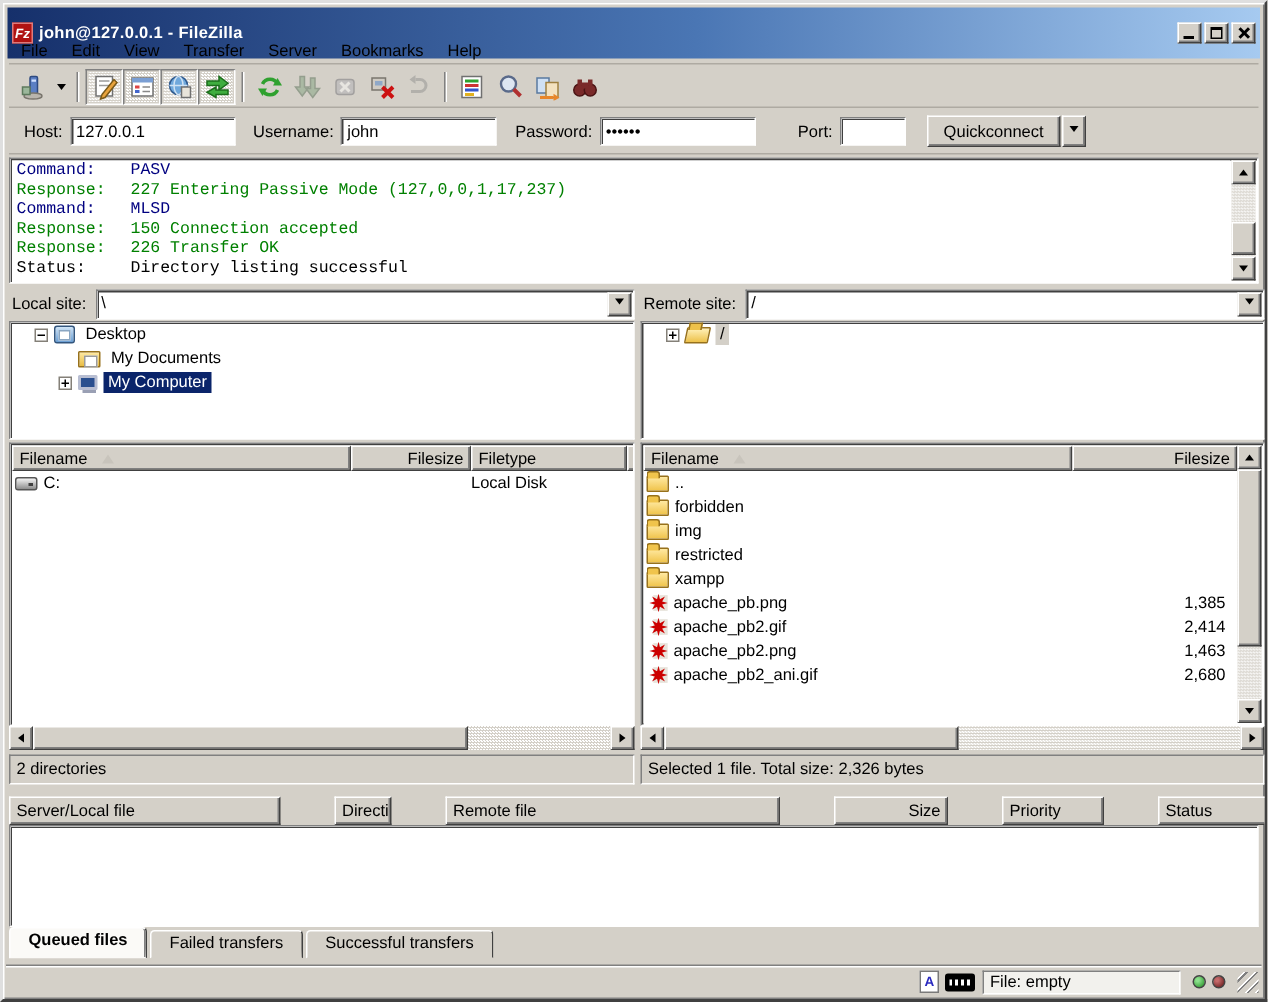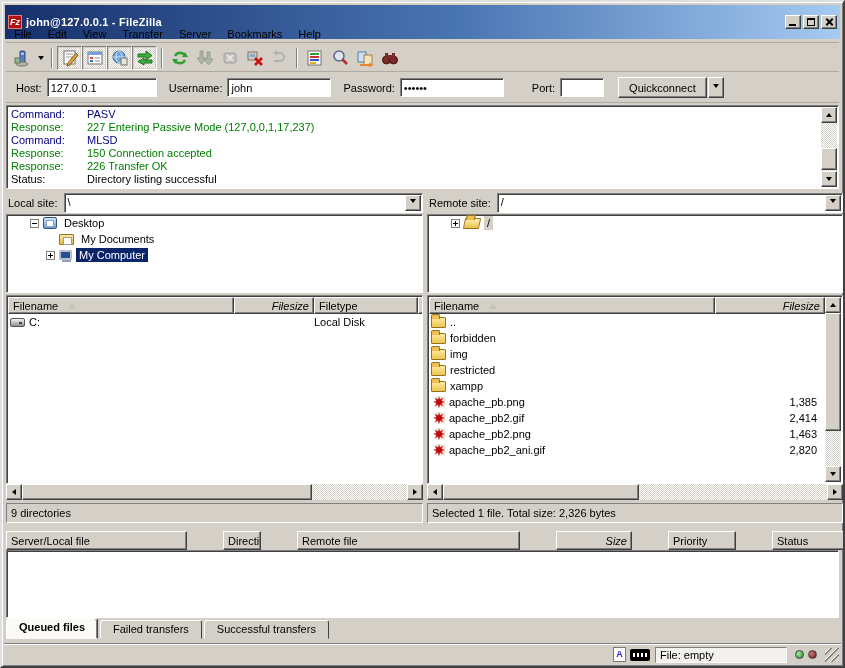--- a/index.html
+++ b/index.html
@@ -60,21 +60,21 @@
   .qc-input { height:19px; border:1px solid; border-color:#808080 #fff #fff #808080;
     box-shadow:inset 1px 1px 0 #404040; background:#fff; font-family:"Liberation Sans",sans-serif;
     font-size:11px; padding:0 3px; outline:none; }
   .qc-btn { height:21px; padding:0 10px; font-size:11px; margin-left:14px;
     font-family:"Liberation Sans",sans-serif; }
   .qc-drop { width:16px; height:21px; margin-left:1px; display:flex; align-items:center; justify-content:center; }
 
   
   .log { position:absolute; left:4px; top:103px; right:4px; height:84px; }
   .log-lines { position:absolute; inset:1px; right:18px; padding:1px 3px; overflow:hidden; background:#fff; }
-  .log-line { display:flex; line-height:13px; white-space:pre; }
+  .log-line { display:flex; line-height:13px; white-space:pre;font-family:Liberation Mono, monospace; }
   .log-label { width:76px; flex:none; }
   .c-command { color:#000080; } .c-response { color:#008000; } .c-status { color:#000; }
 
   
   .vscroll { position:absolute; top:1px; bottom:1px; right:1px; width:16px; }
   .sb-btn { position:absolute; left:0; width:16px; height:16px; display:flex; align-items:center; justify-content:center; }
   .sb-up { top:0; } .sb-dn { bottom:0; }
   .t-up { width:0;height:0;border:3px solid transparent;border-bottom:4px solid #000;margin-bottom:3px; }
   .t-dn { width:0;height:0;border:3px solid transparent;border-top:4px solid #000;margin-top:3px; }
   .t-lf { width:0;height:0;border:3px solid transparent;border-right:4px solid #000;margin-right:3px; }
@@ -88,36 +88,36 @@
   .pane { position:absolute; top:190px; height:333px; }
   .pane-left { left:4px; width:417px; }
   .pane-right { left:425px; width:416px; }
   .site-row { position:absolute; top:0; left:0; right:0; height:21px; display:flex; align-items:center; }
   .site-label { padding:0 6px 0 2px; }
   .combo { flex:1; height:20px; position:relative; border:1px solid; border-color:#808080 #fff #fff #808080; box-shadow:inset 1px 1px 0 #404040; background:#fff; }
   .combo-text { position:absolute; left:3px; top:2px; }
   .combo-btn { position:absolute; right:1px; top:1px; bottom:1px; width:16px; display:flex; align-items:center; justify-content:center; }
 
   .treebox { position:absolute; left:0; right:0; top:22px; height:79px; overflow:hidden; }
-  .tree-row { display:flex; align-items:center; height:16px; padding-left:4px; white-space:pre;margin-left:19px; }
+  .tree-row { display:flex; align-items:center; height:16px; padding-left:16px; white-space:pre; }
   .indent { width:16px; flex:none; }
   .exp { width:9px; height:9px; border:1px solid #848078; background:#fff; position:relative; flex:none; margin-right:4px; }
   .exp::before { content:""; position:absolute; left:1px; top:3px; width:5px; height:1px; background:#000; }
   .exp.plus::after { content:""; position:absolute; left:3px; top:1px; width:1px; height:5px; background:#000; }
   .exp-space { width:13px; flex:none; }
   .tree-label { padding:1px 3px; }
   .tree-label.sel { background:#0a246a; color:#fff; }
   .tree-label.sel-inactive { background:#d4d0c8; }
 
   .listbox { position:absolute; left:0; right:0; top:103px; height:189px; overflow:hidden; }
   .lheader { position:absolute; left:1px; right:1px; top:1px; height:17px; display:flex; }
   .hcell { background:#d4d0c8; border:1px solid; border-color:#fff #404040 #404040 #fff;
     box-shadow:inset -1px -1px 0 #808080; padding:1px 4px; display:flex; align-items:center;
     overflow:hidden; white-space:nowrap; flex:none; }
-  .hcell.right { justify-content:flex-end;font-style:italic; }
+  .hcell.right { justify-content:flex-end; }
   .sort-tri { width:0; height:0; border:4px solid transparent; border-bottom:6px solid #c8c4bc; margin-left:10px; margin-top:-3px; }
   .lbody { position:absolute; left:1px; right:1px; top:18px; bottom:1px; background:#fff; overflow:hidden; }
   .frow { display:flex; align-items:center; height:16px; white-space:pre; padding-left:2px; }
   .frow.selrow { background:#d4d0c8; }
   .fname { flex:none; display:flex; align-items:center; }
   .fsize { flex:none; text-align:right; padding-right:8px; }
 
   .pane-status { position:absolute; left:0; right:0; top:311px; height:20px;
     border:1px solid; border-color:#808080 #fff #fff #808080; background:#d4d0c8;
     display:flex; align-items:center; padding:0 4px; }
@@ -414,21 +414,21 @@
           <span class="t-lf"></span>
         </div>
       <div class="dither" style="position:absolute;left:16px;right:16px;top:0;bottom:0;"></div>
       <div class="hthumb raised" style="left:16px;width:290px;"></div>
       <div class="hs-btn raised" style="right:0">
           <span class="t-rt"></span>
         </div>
     </div>
 
     <div class="pane-status">
-        <span>9 directories</span>
+        <span>2 directories</span>
       </div>
   </div>
 
   <div class="pane pane-right">
     <div class="site-row">
       <span class="site-label">Remote site:</span>
       <div class="combo">
         <span class="combo-text">/</span>
         <div class="combo-btn raised">
             <span class="tri-d" style="margin-top:0"></span>
@@ -494,21 +494,21 @@
                 <rect x="4" y="2" width="11" height="12" fill="#e8e4dc"></rect>
                 <polygon points="15,8 10.8,9.1 12.9,12.9 9.1,10.8 8,15 6.9,10.8 3.1,12.9 5.2,9.1 1,8 5.2,6.9 3.1,3.1 6.9,5.2 8,1 9.1,5.2 12.9,3.1 10.8,6.9" fill="#cc0000"></polygon>
               </svg><span>apache_pb2.png</span></span>
           <span class="fsize" style="width:90px">1,463</span>
         </div>
         <div class="frow">
           <span class="fname" style="flex:1"><svg class="ic img-ico" viewBox="0 0 16 16">
                 <rect x="4" y="2" width="11" height="12" fill="#e8e4dc"></rect>
                 <polygon points="15,8 10.8,9.1 12.9,12.9 9.1,10.8 8,15 6.9,10.8 3.1,12.9 5.2,9.1 1,8 5.2,6.9 3.1,3.1 6.9,5.2 8,1 9.1,5.2 12.9,3.1 10.8,6.9" fill="#cc0000"></polygon>
               </svg><span>apache_pb2_ani.gif</span></span>
-          <span class="fsize" style="width:90px">2,820</span>
+          <span class="fsize" style="width:90px">2,680</span>
         </div>
       </div>
       <div class="vscroll">
         <div class="sb-btn sb-up raised">
             <span class="t-up"></span>
           </div>
         <div class="dither" style="position:absolute;left:0;right:0;top:16px;bottom:16px;"></div>
         <div class="vthumb raised" style="top:16px;height:118px;"></div>
         <div class="sb-btn sb-dn raised">
             <span class="t-dn"></span>

